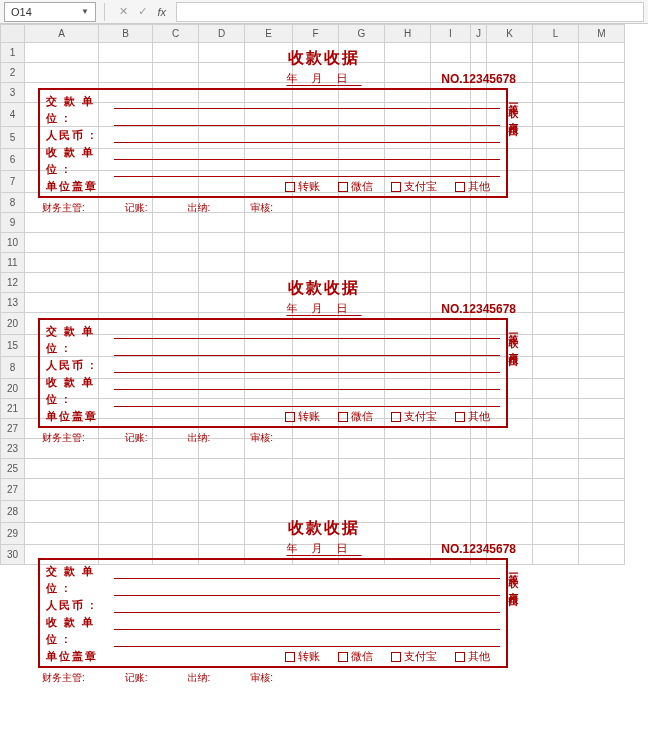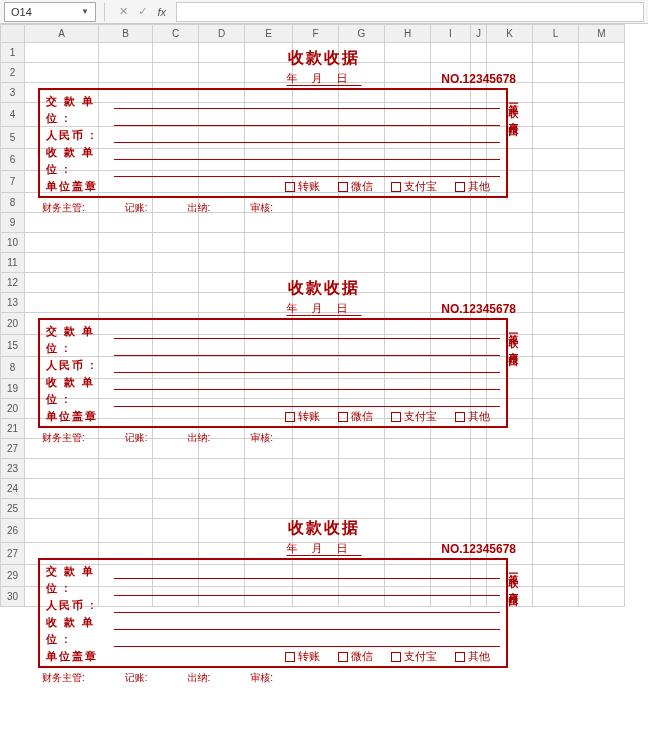--- a/index.html
+++ b/index.html
@@ -432,36 +432,20 @@
           <td style="height: 22px;"></td>
           <td style="height: 22px;"></td>
           <td style="height: 22px;"></td>
           <td style="height: 22px;"></td>
           <td style="height: 22px;"></td>
           <td style="height: 22px;"></td>
           <td style="height: 22px;"></td>
           <td style="height: 22px;"></td>
         </tr>
         <tr>
-          <th>19</th>
-          <td style="height: 16px;"></td>
-          <td style="height: 16px;"></td>
-          <td style="height: 16px;"></td>
-          <td style="height: 16px;"></td>
-          <td style="height: 16px;"></td>
-          <td style="height: 16px;"></td>
-          <td style="height: 16px;"></td>
-          <td style="height: 16px;"></td>
-          <td style="height: 16px;"></td>
-          <td style="height: 16px;"></td>
-          <td style="height: 16px;"></td>
-          <td style="height: 16px;"></td>
-          <td style="height: 16px;"></td>
-        </tr>
-        <tr>
           <th>20</th>
           <td style="height: 16px;"></td>
           <td style="height: 16px;"></td>
           <td style="height: 16px;"></td>
           <td style="height: 16px;"></td>
           <td style="height: 16px;"></td>
           <td style="height: 16px;"></td>
           <td style="height: 16px;"></td>
           <td style="height: 16px;"></td>
           <td style="height: 16px;"></td>
@@ -512,69 +496,53 @@
           <td style="height: 20px;"></td>
           <td style="height: 20px;"></td>
           <td style="height: 20px;"></td>
           <td style="height: 20px;"></td>
           <td style="height: 20px;"></td>
           <td style="height: 20px;"></td>
           <td style="height: 20px;"></td>
           <td style="height: 20px;"></td>
         </tr>
         <tr>
-          <th>24</th>
-          <td style="height: 16px;"></td>
-          <td style="height: 16px;"></td>
-          <td style="height: 16px;"></td>
-          <td style="height: 16px;"></td>
-          <td style="height: 16px;"></td>
-          <td style="height: 16px;"></td>
-          <td style="height: 16px;"></td>
-          <td style="height: 16px;"></td>
-          <td style="height: 16px;"></td>
-          <td style="height: 16px;"></td>
-          <td style="height: 16px;"></td>
-          <td style="height: 16px;"></td>
-          <td style="height: 16px;"></td>
-        </tr>
-        <tr>
           <th>25</th>
           <td style="height: 14px;"></td>
           <td style="height: 14px;"></td>
           <td style="height: 14px;"></td>
           <td style="height: 14px;"></td>
           <td style="height: 14px;"></td>
           <td style="height: 14px;"></td>
           <td style="height: 14px;"></td>
           <td style="height: 14px;"></td>
           <td style="height: 14px;"></td>
           <td style="height: 14px;"></td>
           <td style="height: 14px;"></td>
           <td style="height: 14px;"></td>
           <td style="height: 14px;"></td>
         </tr>
         <tr>
-          <th>26</th>
-          <td style="height: 24px;"></td>
-          <td style="height: 24px;"></td>
-          <td style="height: 24px;"></td>
-          <td style="height: 24px;"></td>
-          <td style="height: 24px;"></td>
-          <td style="height: 24px;"></td>
-          <td style="height: 24px;"></td>
-          <td style="height: 24px;"></td>
-          <td style="height: 24px;"></td>
-          <td style="height: 24px;"></td>
-          <td style="height: 24px;"></td>
-          <td style="height: 24px;"></td>
-          <td style="height: 24px;"></td>
-        </tr>
-        <tr>
           <th>27</th>
+          <td style="height: 22px;"></td>
+          <td style="height: 22px;"></td>
+          <td style="height: 22px;"></td>
+          <td style="height: 22px;"></td>
+          <td style="height: 22px;"></td>
+          <td style="height: 22px;"></td>
+          <td style="height: 22px;"></td>
+          <td style="height: 22px;"></td>
+          <td style="height: 22px;"></td>
+          <td style="height: 22px;"></td>
+          <td style="height: 22px;"></td>
+          <td style="height: 22px;"></td>
+          <td style="height: 22px;"></td>
+        </tr>
+        <tr>
+          <th>28</th>
           <td style="height: 22px;"></td>
           <td style="height: 22px;"></td>
           <td style="height: 22px;"></td>
           <td style="height: 22px;"></td>
           <td style="height: 22px;"></td>
           <td style="height: 22px;"></td>
           <td style="height: 22px;"></td>
           <td style="height: 22px;"></td>
           <td style="height: 22px;"></td>
           <td style="height: 22px;"></td>

